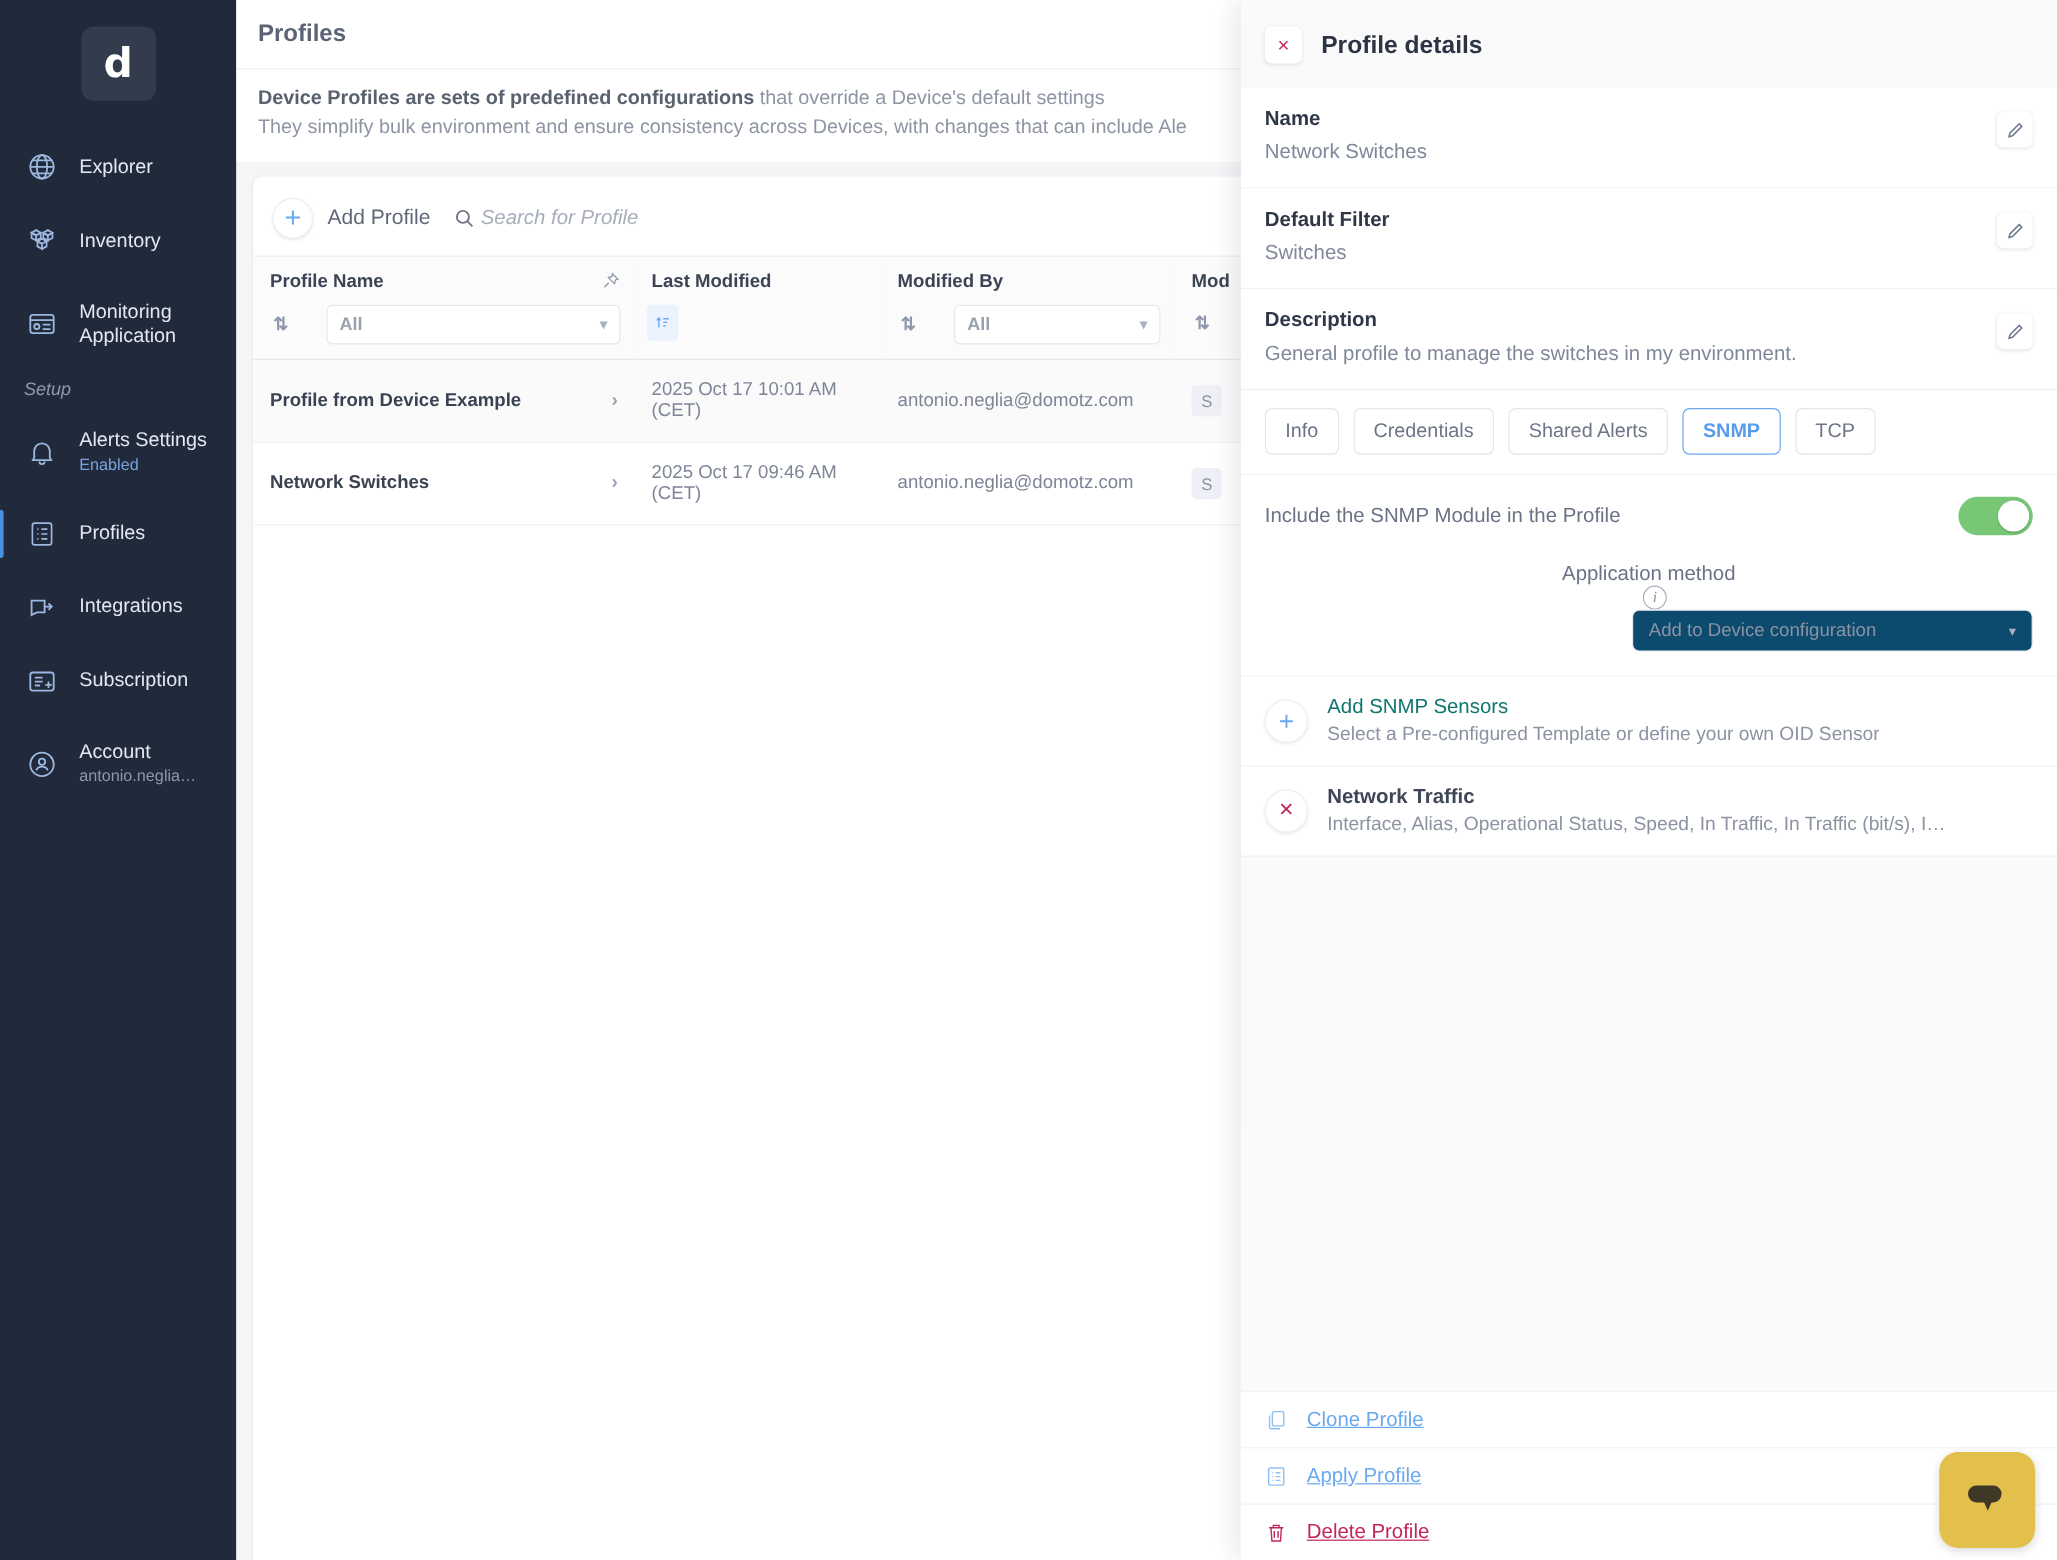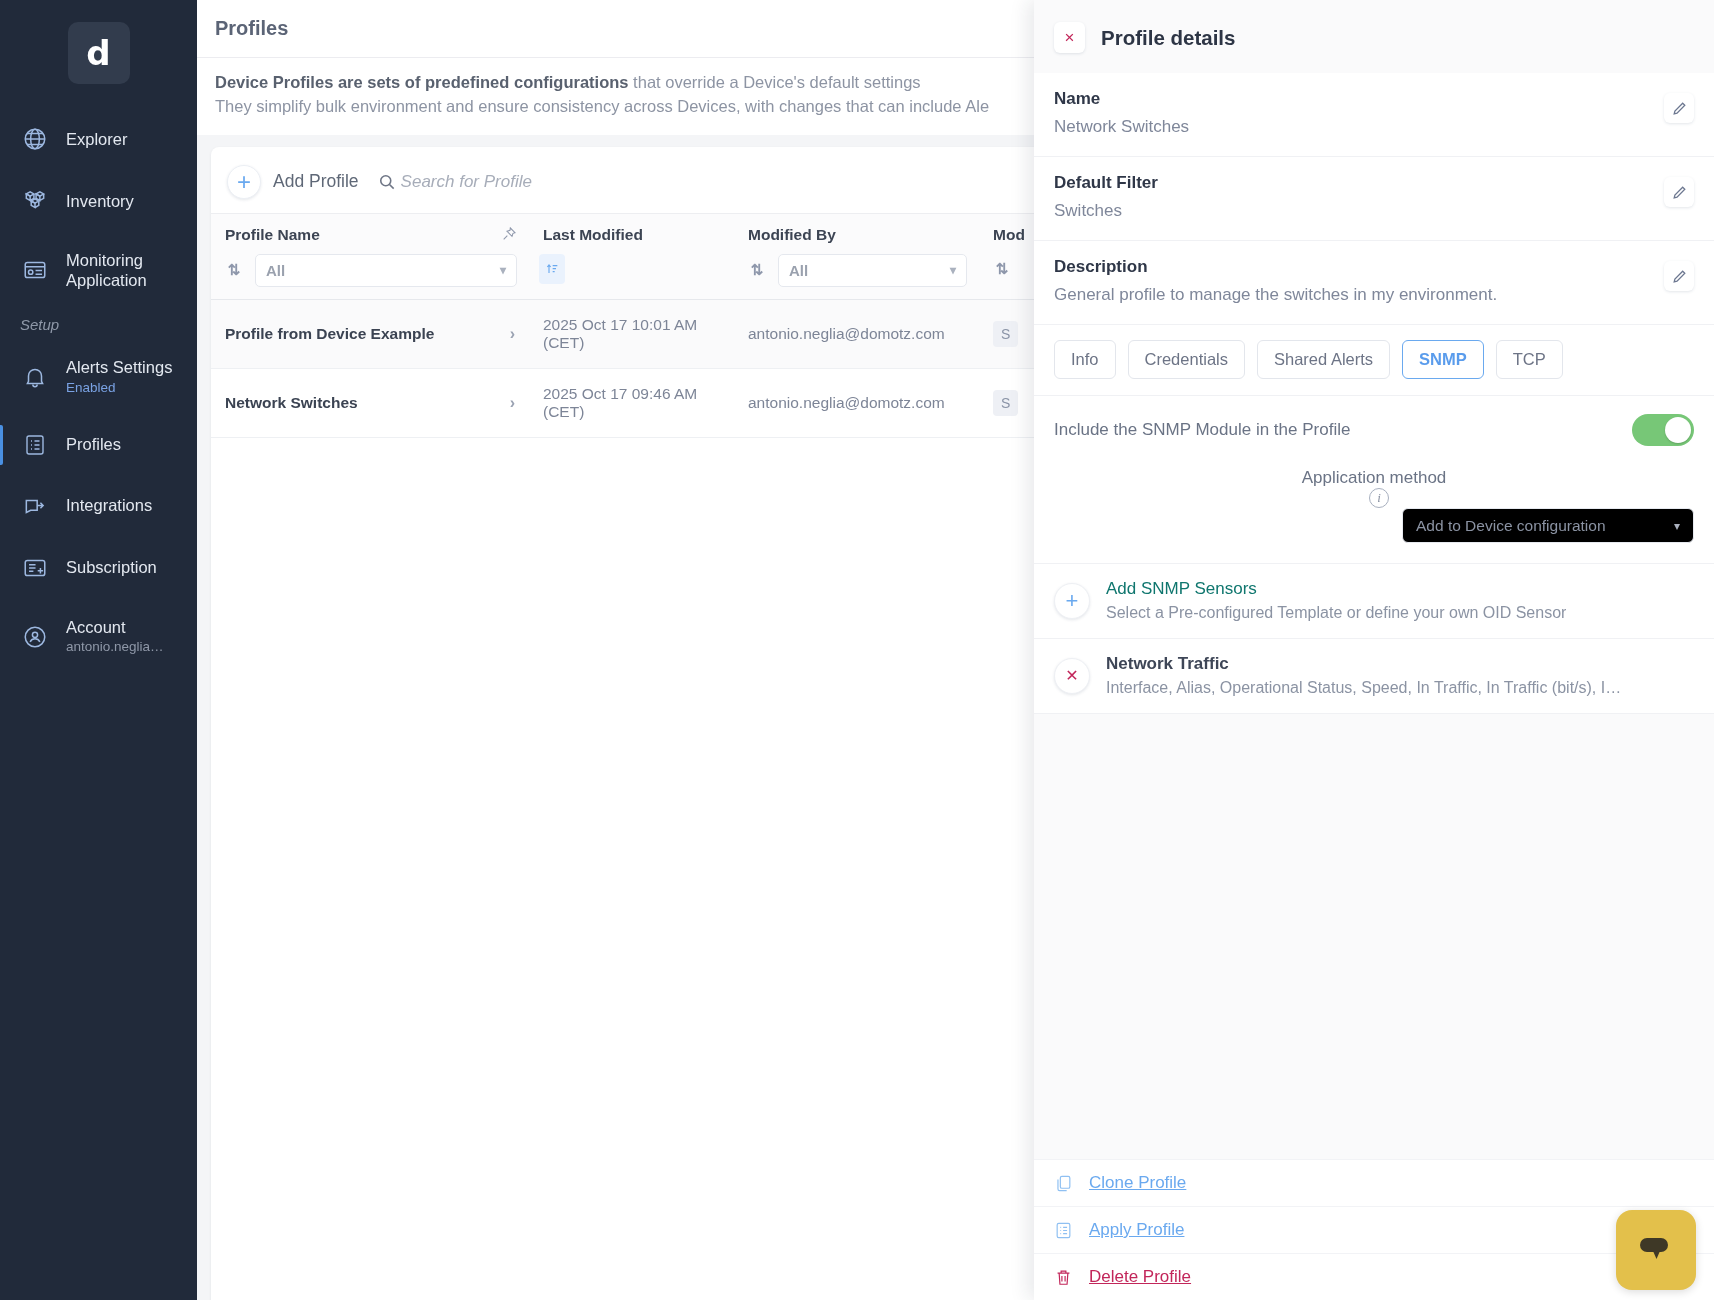--- a/index.html
+++ b/index.html
@@ -110,21 +110,21 @@
   .pin { position: absolute; right: 12px; top: 12px; color: #8e97ab; }
   .th-ctrl { display: flex; align-items: center; gap: 8px; padding: 0 12px 12px 10px; }
   .sorticon {
     width: 26px; height: 30px; display: flex; align-items: center; justify-content: center;
     color: #8e97ab; font-size: 15px; border-radius: 4px; cursor: pointer;
   }
   .sorticon.hl { background: #eaf2fd; color: #6aa9ef; }
   .selbox {
     flex: 1 1 auto; height: 33px; border: 1px solid #e5e8ee; border-radius: 5px;
     background: #fff; display: flex; align-items: center; justify-content: space-between;
-    padding: 14px 10px; font-size: 15px; color: #9aa1ae; cursor: pointer;
+    padding: 14px 10px; font-size: 15px; color: #9aa1ae; cursor: pointer; margin-left: 17px;
   }
   .chev { color: #aab1be; font-size: 12px; }
 
   .tbl td {
     padding: 16px 14px; font-size: 15.5px; color: #7d8597;
     border-bottom: 1px solid #eef0f3; vertical-align: middle;
   }
   .tbl tr.row-0 td { background: #fafafb; }
   .cell-name { font-weight: 700; color: #3b4352; display: flex; align-items: center; justify-content: space-between; }
   .cell-name .arrow { color: #9aa2b2; font-size: 16px; }
@@ -196,22 +196,22 @@
   }
   .appmethod-row { display: flex; align-items: center; margin-top: 22px; flex-direction: column; }
   .appmethod-row .t { font-size: 17px; color: #6a7385; }
   .info-i {
     width: 20px; height: 20px; border-radius: 50%; border: 1.4px solid #a8b0bf;
     color: #8b93a3; font-size: 13px; font-style: italic; font-family: "Liberation Serif", serif;
     display: inline-flex; align-items: center; justify-content: center;
     margin-left: 10px;
   }
   .ddl {
-    margin-left: auto; width: 292px; height: 35px;
-    border: 1px solid #e6e9ef; border-radius: 6px; background: #000000;
+    margin-left: auto; width: 334px; height: 35px;
+    border: 1px solid #e6e9ef; border-radius: 6px; background: #0c4a6e;
     display: flex; align-items: center; justify-content: space-between;
     padding: 10px 13px; font-size: 15.5px; color: #8b93a3; cursor: pointer;
   }
 
   .listrow {
     background: #ffffff; border-bottom: 1px solid #f0f1f4;
     display: flex; align-items: center; gap: 16px;
     padding: 15px 20px 16px 20px;
   }
   .circ {

